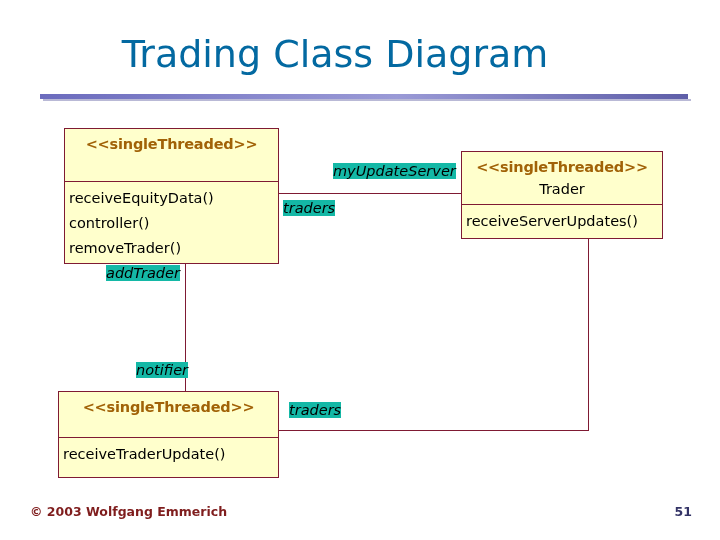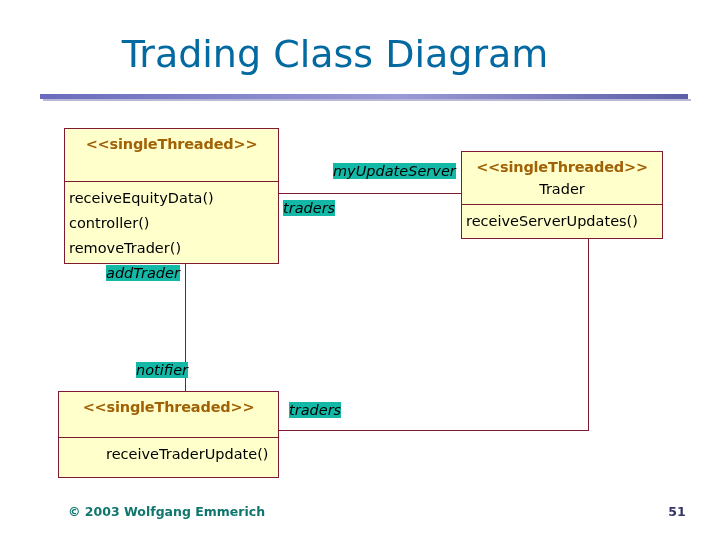--- a/index.html
+++ b/index.html
@@ -108,21 +108,21 @@
   #box-notification { left: 64px;  top: 128px; width: 215px; height: 136px; }
   #box-notification .class-head { height: 53px; }
   #box-notification .class-body { height: 81px; }
 
   #box-trader      { left: 461px; top: 151px; width: 202px; height: 88px; }
   #box-trader .class-head { height: 53px; }
   #box-trader .class-body { height: 33px; }
 
   #box-equity      { left: 58px;  top: 391px; width: 221px; height: 87px; }
   #box-equity .class-head { height: 46px; }
-  #box-equity .class-body { height: 39px; margin-left: 43px; }
+  #box-equity .class-body { height: 39px; }
   #box-equity .class-head .stereotype { line-height: 20px; }
 
   
   .assoc {
     position: absolute;
     background: #7f1a33;
     z-index: 2;
   }
   .h-line { height: 1px; }
   .v-line { width: 1px; }
@@ -154,31 +154,30 @@
   #role-myequityserver { left: 461px; top: 250px; }
   #role-traders-bottom { left: 289px; top: 402px; }
 
   
   .footer-left {
     position: absolute;
     left: 30px;
     top: 504px;
     font-size: 12.5px;
     font-weight: bold;
-    color: #0f766e;
-    font-family: "DejaVu Sans", sans-serif;
-    white-space: nowrap;
-    margin-left: 38px;
+    color: #7f1d1d;
+    font-family: "DejaVu Sans", sans-serif;
+    white-space: nowrap;
   }
   .footer-right {
     position: absolute;
     left: 662px;
     top: 504px;
     width: 30px;
-    text-align: center;
+    text-align: right;
     font-size: 12.5px;
     font-weight: bold;
     color: #333366;
     font-family: "DejaVu Sans", sans-serif;
   }
 </style>
 </head>
 <body>
 
 <div id="slide">

